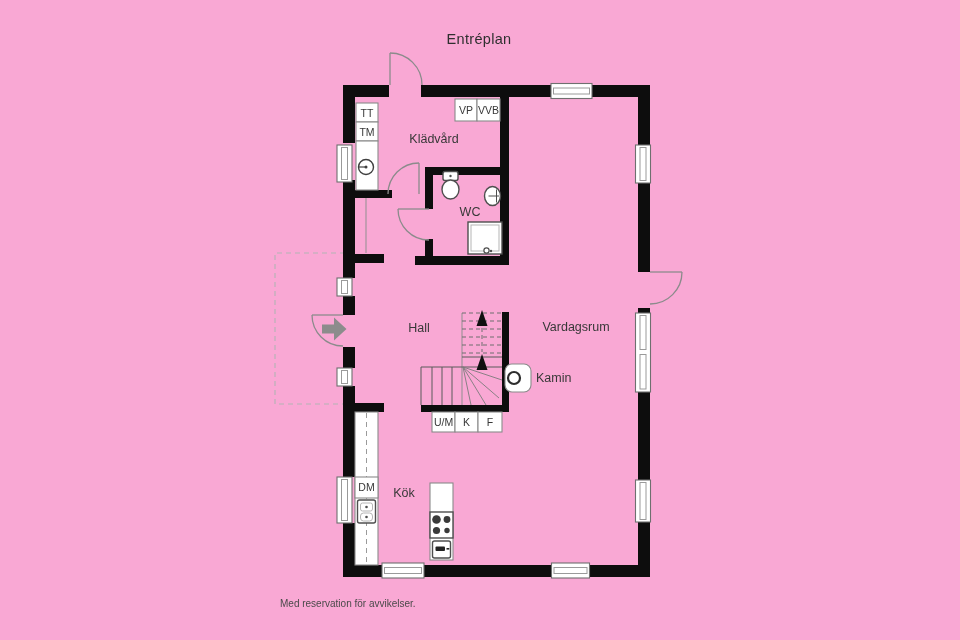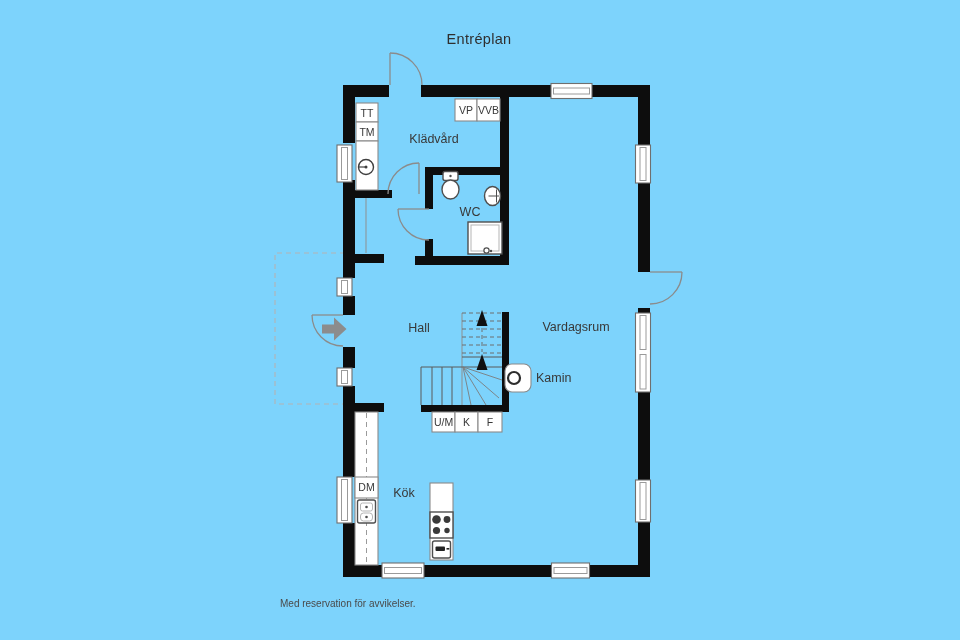--- a/index.html
+++ b/index.html
@@ -1,16 +1,16 @@
 <!DOCTYPE html>
 <html style="--wall: #0d0d0d; --label-text: #383838; --title-text: #2f2f2f; --fixture-outline: #4f4f4f; --light-outline: #8a8a8a; --window-outline: #6f6f6f; --window-inner: #9a9a9a; --door-stroke: #8b8b8b; --arrow-fill: #8c8c8c; --dashed-outline: #b3b3b3; --burner-fill: #3a3a3a; --disclaimer-text: #4a4a4a;"><head>
 <meta charset="utf-8">
 <style>
   html,body { margin:0; padding:0; background:#ffffff; }
-  .stage { position:relative; width:960px; height:640px; background:#7dd3fc; overflow:hidden; }
+  .stage { position:relative; width:960px; height:640px; background:#f9a8d4; overflow:hidden; }
   svg text { font-family:"Liberation Sans", sans-serif; }
   .wall       { fill:var(--wall,#0d0d0d); }
   .fx         { fill:#ffffff; stroke:var(--fixture-outline,#4f4f4f); stroke-width:1.4; }
   .fx-light   { fill:#ffffff; stroke:var(--light-outline,#8a8a8a); stroke-width:1.1; }
   .fx-inner   { fill:none; stroke:#b5b5b5; stroke-width:1; }
   .win-outer  { fill:#ffffff; stroke:var(--window-outline,#6f6f6f); stroke-width:1.1; }
   .win-inner  { fill:#ffffff; stroke:var(--window-inner,#9a9a9a); stroke-width:1; }
   .door       { fill:none; stroke:var(--door-stroke,#8b8b8b); stroke-width:1.3; }
   .stair-line { fill:none; stroke:#8f8f8f; stroke-width:1; }
   .stair-tread{ fill:none; stroke:#5a5a5a; stroke-width:1; }

